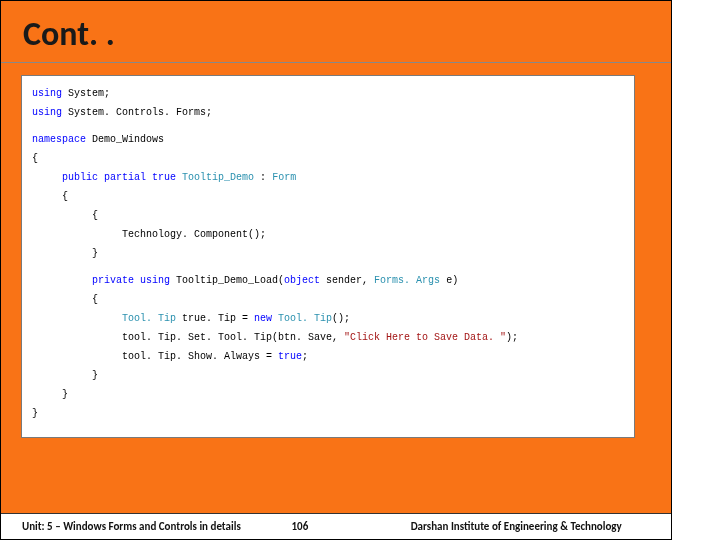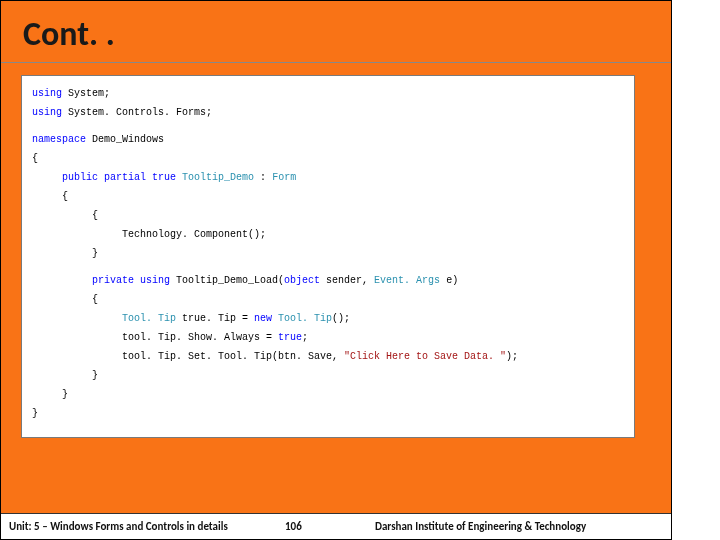--- a/index.html
+++ b/index.html
@@ -38,48 +38,48 @@
     left: 0; right: 0; bottom: 0;
     height: 26px;
     background: #fff;
     border-top: 1px solid #333;
     display: flex;
     align-items: center;
     font-size: 11px;
     font-weight: 700;
     color: #111;
   }
-  .footer-left { flex: 1; padding-left: 8px; text-align: left; }
+  .footer-left { flex: 1; padding-left: 21px; text-align: left; }
   .footer-mid  { width: 90px; text-align: left; }
-  .footer-right{ flex: 1; padding-right: 20px; text-align: left; }
+  .footer-right{ flex: 1; padding-right: 20px; text-align: center; }
 </style>
 </head>
 <body>
 
 <div class="slide">
 
   <div class="title">Cont. .</div>
 
   <div class="code-box">
     <div><span class="kw">using</span><span> System;</span></div>
     <div><span class="kw">using</span><span> System. Controls. Forms;</span></div>
     <div style="height:8px"></div>
     <div><span class="kw">namespace</span><span> Demo_Windows</span></div>
     <div>{</div>
     <span class="ind1"><span class="kw">public</span> <span class="kw">partial</span> <span class="kw">true</span> <span class="type">Tooltip_Demo</span><span> : </span><span class="type">Form</span></span>
     <span class="ind1">{</span>
     <span class="ind2">{</span>
     <span class="ind3">Technology. Component();</span>
     <span class="ind2">}</span>
     <div style="height:8px"></div>
-    <span class="ind2"><span class="kw">private</span> <span class="kw">using</span><span> Tooltip_Demo_Load(</span><span class="kw">object</span><span> sender, </span><span class="type">Event. Args</span><span> e)</span></span>
+    <span class="ind2"><span class="kw">private</span> <span class="kw">using</span><span> Tooltip_Demo_Load(</span><span class="kw">object</span><span> sender, </span><span class="type">Forms. Args</span><span> e)</span></span>
     <span class="ind2">{</span>
     <span class="ind3"><span class="type">Tool. Tip</span><span> true. Tip = </span><span class="kw">new</span> <span class="type">Tool. Tip</span><span>();</span></span>
+    <span class="ind3"><span>tool. Tip. Set. Tool. Tip(btn. Save, </span><span class="str">"Click Here to Save Data. "</span><span>);</span></span>
     <span class="ind3"><span>tool. Tip. Show. Always = </span><span class="kw">true</span><span>;</span></span>
-    <span class="ind3"><span>tool. Tip. Set. Tool. Tip(btn. Save, </span><span class="str">"Click Here to Save Data. "</span><span>);</span></span>
     <span class="ind2">}</span>
     <span class="ind1">}</span>
     <div>}</div>
   </div>
 
   <div class="footer">
     <div class="footer-left">Unit: 5 – Windows Forms and Controls in details</div>
     <div class="footer-mid">106</div>
     <div class="footer-right">Darshan Institute of Engineering &amp; Technology</div>
   </div>

